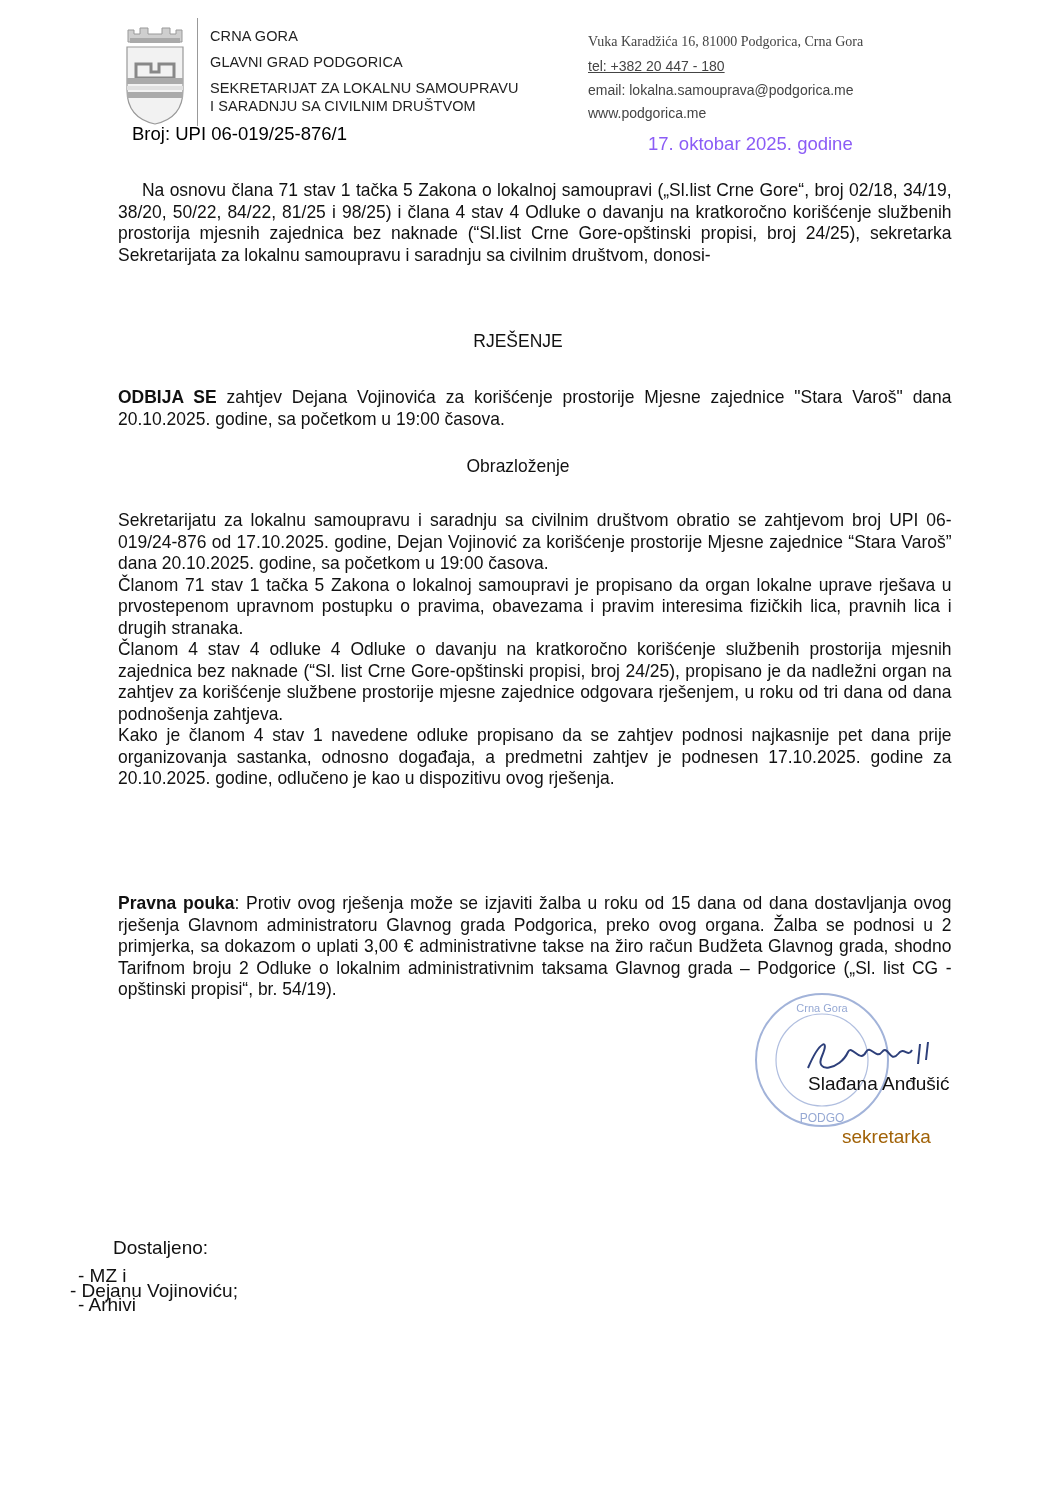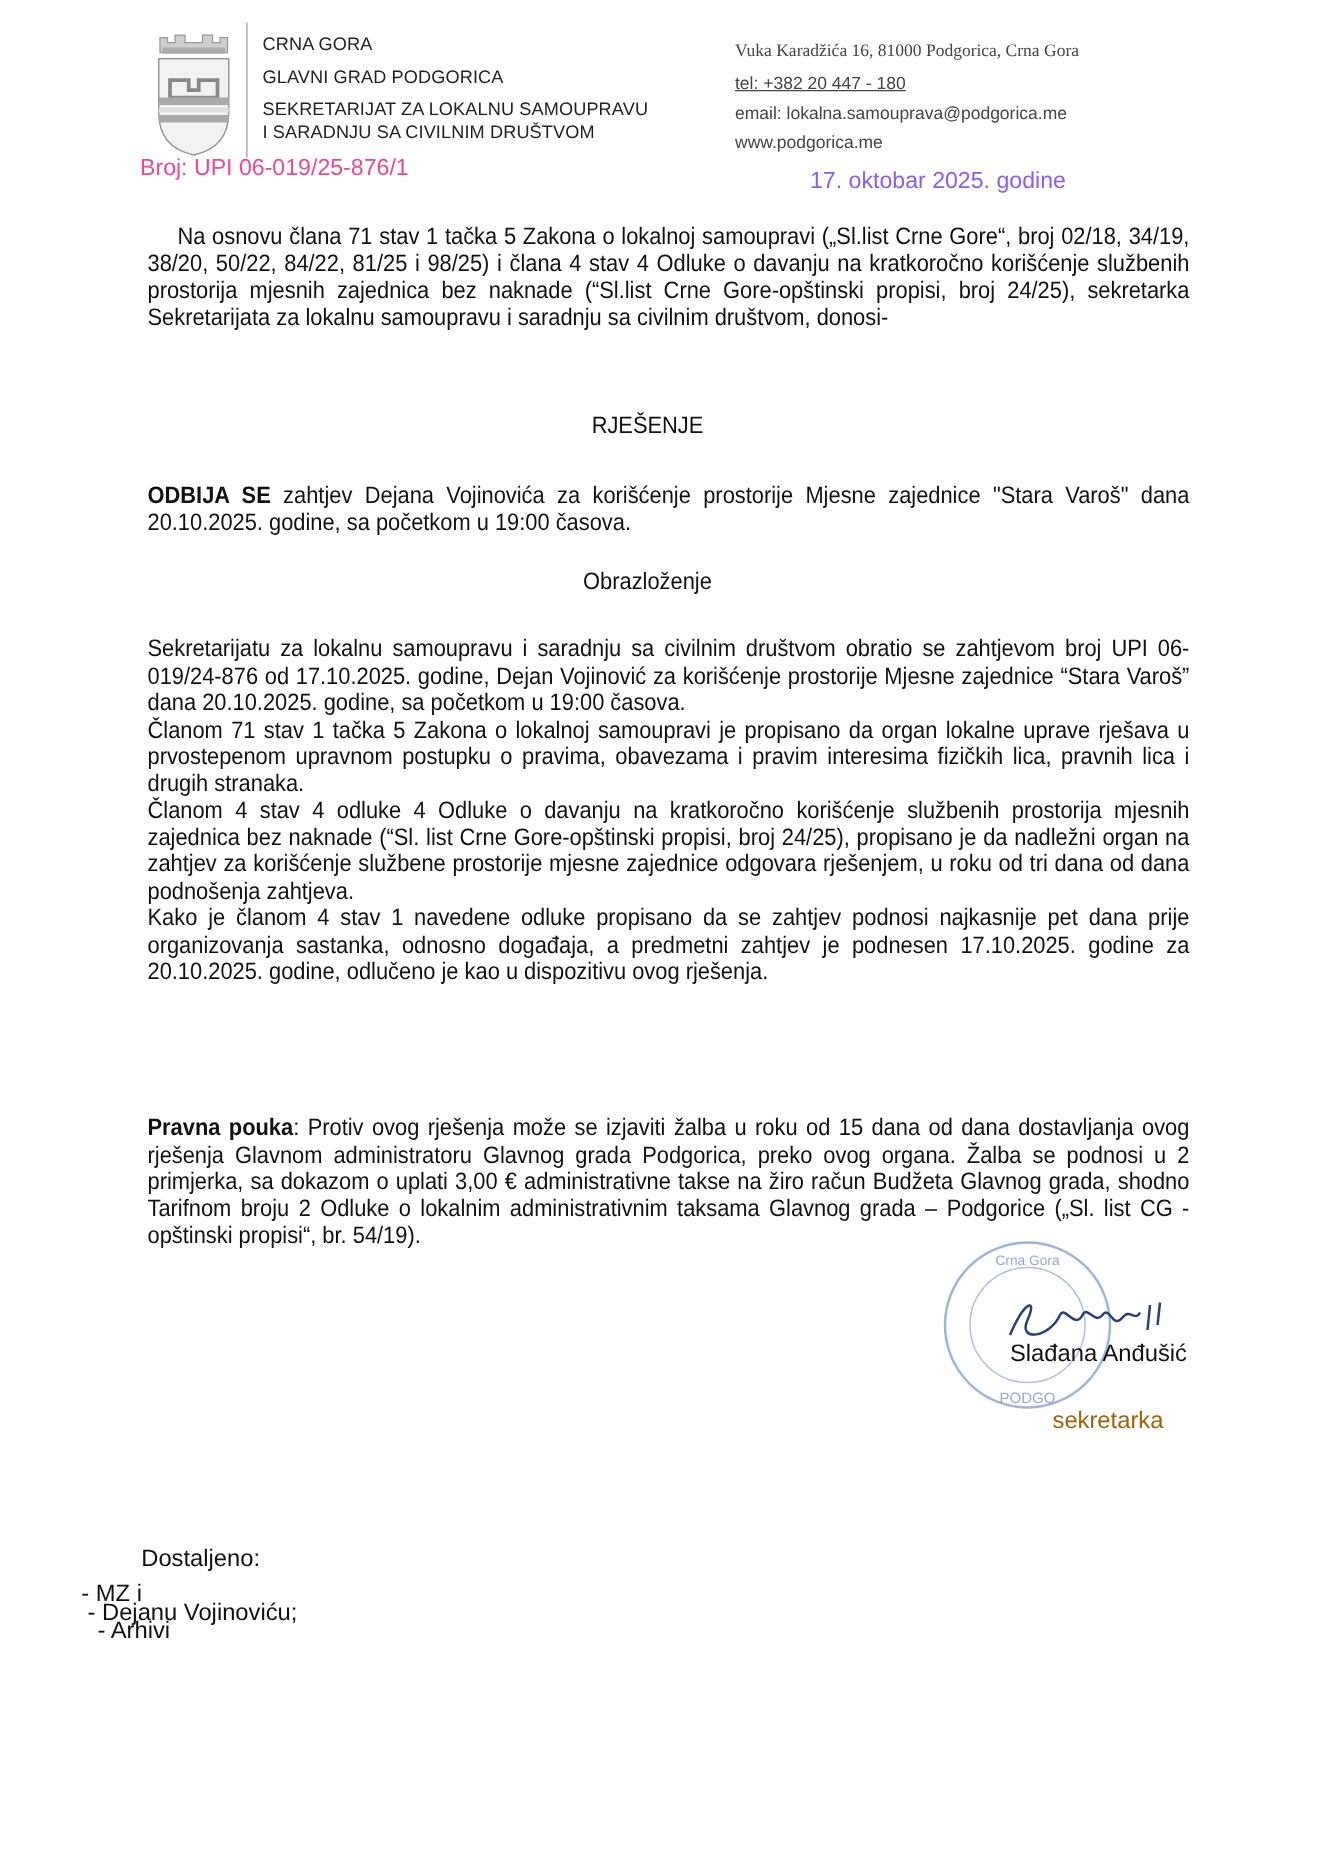--- a/index.html
+++ b/index.html
@@ -30,21 +30,21 @@
     <rect x="5" y="72" width="56" height="6" fill="#aaa"></rect>
   </svg>
 </div>
 <div class="divider"></div>
 
 <div class="abs hdr" style="left:210px; top:28px;">CRNA GORA</div>
 <div class="abs hdr" style="left:210px; top:54px;">GLAVNI GRAD PODGORICA</div>
 <div class="abs hdr" style="left:210px; top:80px;text-align:center;">SEKRETARIJAT ZA LOKALNU SAMOUPRAVU</div>
 <div class="abs hdr" style="left:210px; top:98px;">I SARADNJU SA CIVILNIM DRUŠTVOM</div>
 
-<div class="abs" style="left:112px; top:123px; font-family:'Liberation Sans', sans-serif; font-size:18.5px; color:#ec4899;">Broj: UPI 06-019/25-876/1</div>
+<div class="abs" style="left:132px; top:123px; font-family:'Liberation Sans', sans-serif; font-size:18.5px; color:#000000;">Broj: UPI 06-019/25-876/1</div>
 
 <div class="abs contact" style="left:588px; top:34px;font-family:Liberation Serif, serif;">Vuka Karadžića 16, 81000 Podgorica, Crna Gora</div>
 <div class="abs contact" style="left:588px; top:58px;text-decoration:underline;">tel: +382 20 447 - 180</div>
 <div class="abs contact" style="left:588px; top:82px;">email: lokalna.samouprava@podgorica.me</div>
 <div class="abs contact" style="left:588px; top:105px;">www.podgorica.me</div>
 
 <div class="abs" style="left:648px; top:133px; font-family:'Liberation Sans', sans-serif; font-size:18.5px; color:#8b5cf6;">17. oktobar 2025. godine</div>
 
 <div class="abs body-txt" style="left:118px; top:179px; width:906px;">
   <p style="text-indent:26px;">Na osnovu člana 71 stav 1 tačka 5 Zakona o lokalnoj samoupravi („Sl.list Crne Gore“, broj  02/18, 34/19, 38/20, 50/22, 84/22, 81/25 i 98/25) i člana   4 stav 4  Odluke o davanju na kratkoročno korišćenje službenih prostorija mjesnih zajednica bez naknade (“Sl.list Crne Gore-opštinski propisi, broj 24/25), sekretarka Sekretarijata za lokalnu samoupravu i saradnju sa civilnim društvom, donosi-</p>
@@ -78,14 +78,14 @@
 <div class="abs" style="left:800px; top:1030px; width:140px; height:50px;">
   <svg width="140" height="50" viewBox="0 0 140 50">
     <path d="M8 38 C 20 10, 30 8, 22 26 S 40 40, 48 22 C 52 14, 60 34, 66 22 C 70 14, 76 30, 82 22 C 88 14, 90 34, 98 24 C 104 16, 108 28, 112 20 M120 14 L118 34 M128 12 L126 30" fill="none" stroke="#2d3f7a" stroke-width="2"></path>
   </svg>
 </div>
 <div class="abs" style="left:808px; top:1073px; font-family:'Liberation Sans', sans-serif; font-size:19px; color:#111;text-align:right;">Slađana Anđušić</div>
 <div class="abs" style="left:842px; top:1102px; font-family:'Liberation Sans', sans-serif; font-size:19px; color:#a16207;margin-top:24px;">sekretarka</div>
 
 <div class="abs list-item" style="left:113px; top:1208px;margin-top:29px;">Dostaljeno:</div>
 <div class="abs list-item" style="left:70px; top:1236px;margin-top:44px;">- Dejanu Vojinoviću;</div>
-<div class="abs list-item" style="left:65px; top:1265px;">- MZ i</div>
+<div class="abs list-item" style="left:78px; top:1265px;">- MZ i</div>
 <div class="abs list-item" style="left:78px; top:1294px;">- Arhivi</div>
 
 </body></html>

